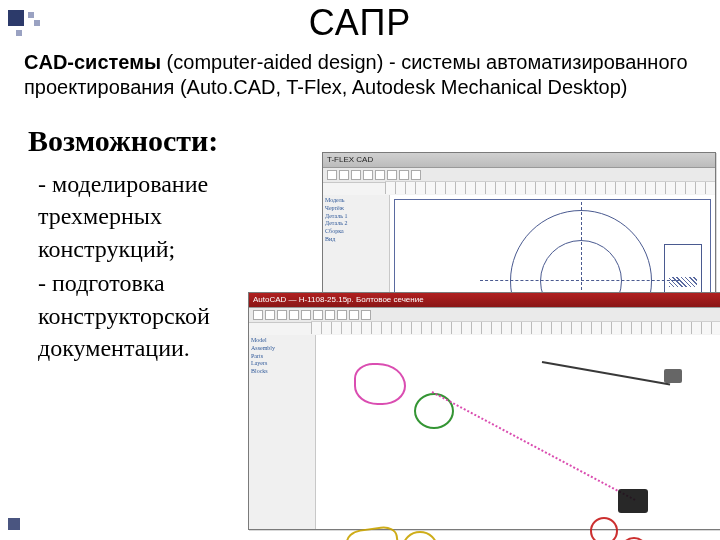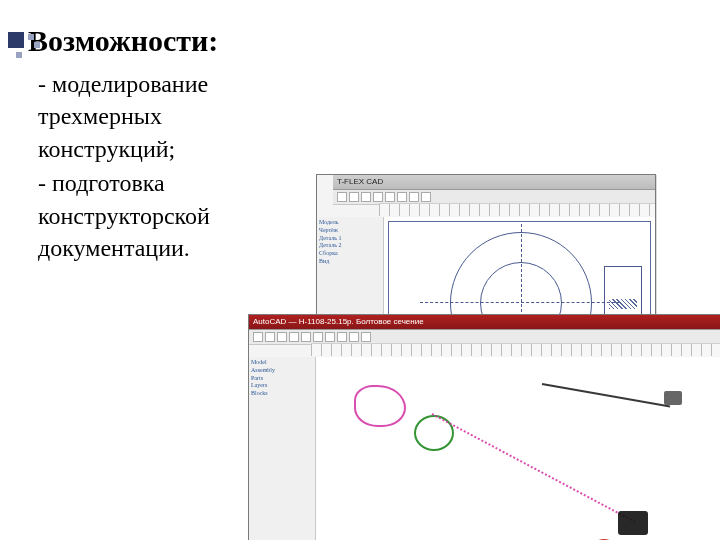--- a/index.html
+++ b/index.html
@@ -217,21 +217,21 @@
     transform: rotate(10deg);
     transform-origin: left center;
   }
   .p-conn { top: 28px; left: 342px; width: 18px; height: 14px; background:#555; border-radius:2px; }
 
   .win .ruler-h {
     position:absolute; left:62px; right:0; top:28px; height:12px;
     background:#f7f7f7; border-top:1px solid #cfcfcf;
     background-image: repeating-linear-gradient(90deg,#bbb 0,#bbb 1px,transparent 1px,transparent 10px);
   }
-  .win-back { top: 0; left: 68px; width: 340px; height: 214px; padding-left: 16px; }
+  .win-back { top: 0; left: 74px; width: 394px; height: 214px; }
   .win-front { top: 140px; left: 0px; width: 491px; height: 238px; }
   .win-front .body { top: 42px; }
   .win-front .canvas { }
 
   .corner-bl {
     position:absolute;
     left:8px; bottom:12px;
     width:12px; height:12px;
     background:#4a5580;
   }
@@ -241,21 +241,25 @@
 
 <div class="slide">
 
   <div class="corner-deco">
     <div class="big"></div>
       <div class="s1"></div>
       <div class="s2"></div>
       <div class="s3"></div>
   </div>
 
-
+  <h1 class="title">САПР</h1>
+
+  <p class="definition">
+    <span class="term">CAD-системы</span><span> (computer-aided design) - системы автоматизированного проектирования (Auto.CAD, T-Flex, Autodesk Mechanical Desktop)</span>
+  </p>
 
   <div class="capabilities-heading">Возможности:</div>
 
   <div class="capabilities-list">
     <div class="item">- моделирование трехмерных конструкций;</div>
     <div class="item">- подготовка конструкторской документации.</div>
   </div>
 
   <div class="screens">
 

